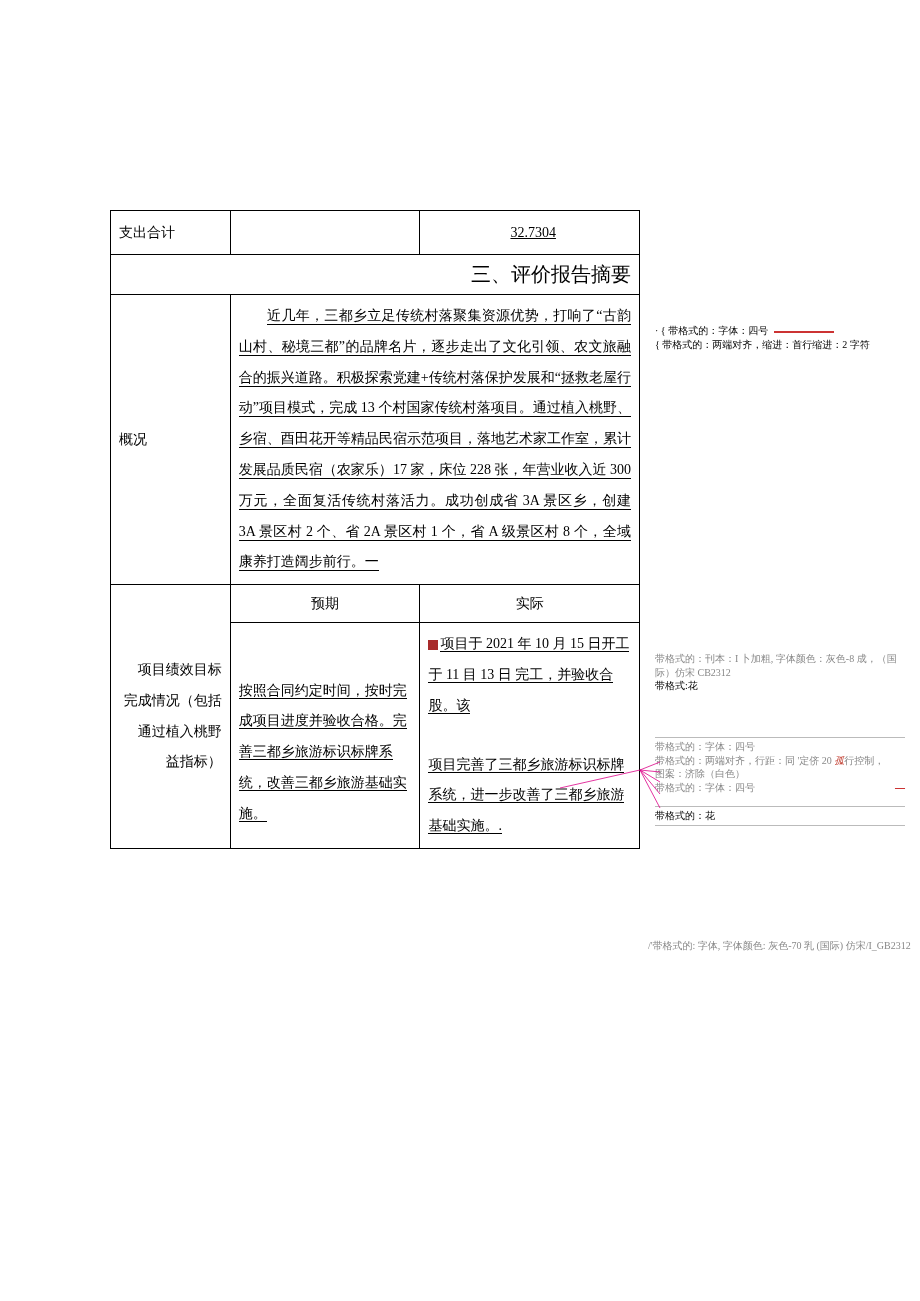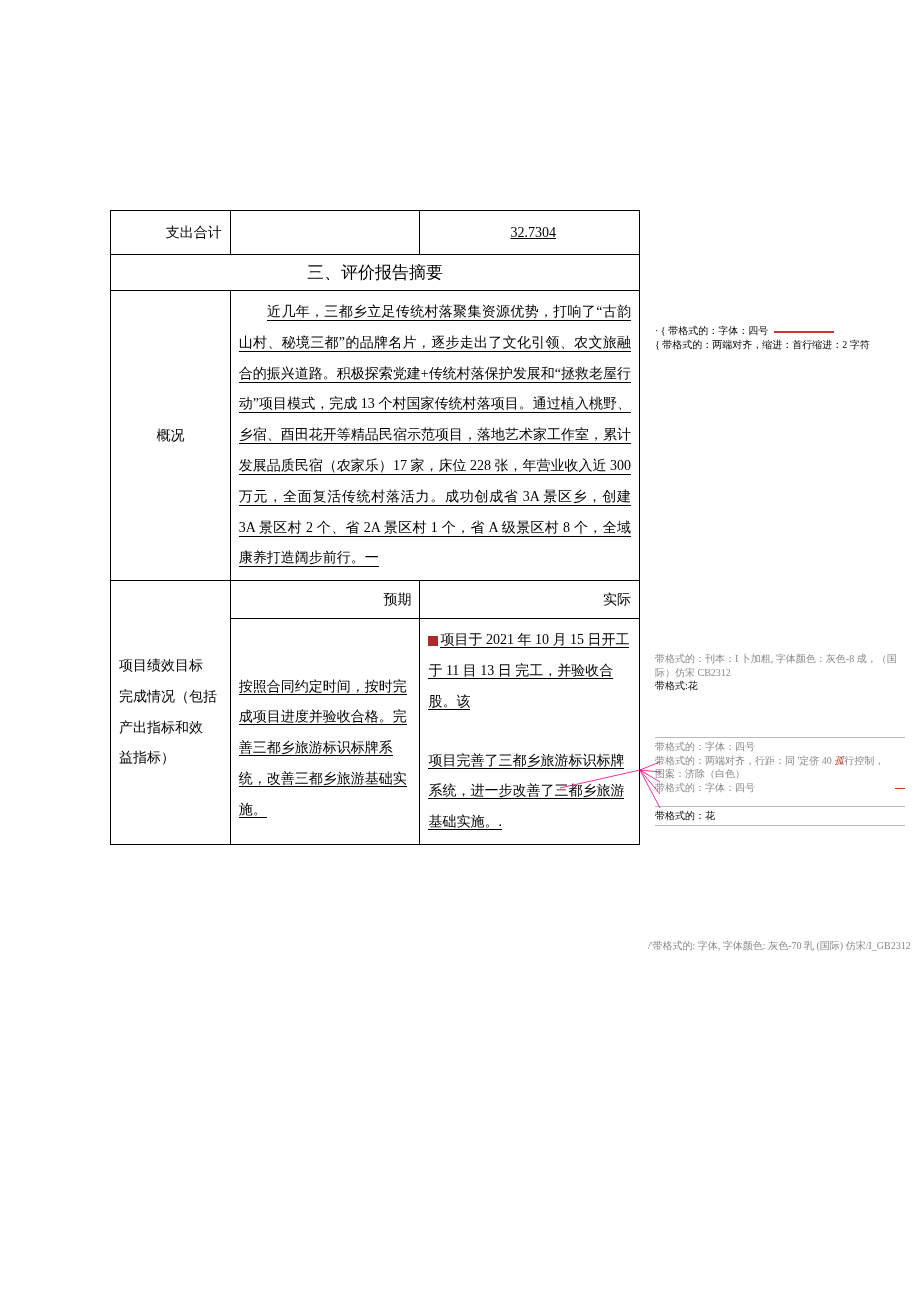--- a/index.html
+++ b/index.html
@@ -21,30 +21,30 @@
   .main-table {
     width: 530px;
     border-collapse: collapse;
     font-size: 14px;
   }
   .main-table td, .main-table th {
     border: 1px solid #000;
     padding: 6px 8px;
     vertical-align: middle;
   }
-  .row1-label { width: 120px; text-align: right; height: 44px; margin-top: 18px; }
+  .row1-label { width: 120px; text-align: left; height: 44px; margin-top: 18px; }
   .row1-mid   { width: 190px; }
   .row1-val   { width: 220px; text-align: center; }
   .row1-val span { text-decoration: underline; color: #000; margin-left: 7px; }
-  .section-head { text-align: center; font-weight: normal; height: 36px; font-size: 17px; font-family: Liberation Mono, monospace; }
-  .gk-label { width: 120px; text-align: center; vertical-align: middle; margin-left: 48px; }
+  .section-head { text-align: right; font-weight: normal; height: 36px; font-size: 20px; font-family: Liberation Mono, monospace; }
+  .gk-label { width: 120px; text-align: left; vertical-align: middle; margin-left: 48px; }
   .gk-body  { padding: 8px 12px; line-height: 2.2; text-align: justify; color:#000;margin-top:37px; }
   .gk-body .seg { border-bottom: 1px solid #000; padding-bottom: 1px; }
-  .tgt-label { width: 120px; text-align: left; vertical-align: middle; padding: 0 10px; line-height: 2.2; }
-  .col-head  { text-align: right; height: 38px; }
+  .tgt-label { width: 120px; text-align: right; vertical-align: middle; padding: 0 10px; line-height: 2.2; }
+  .col-head  { text-align: center; height: 38px; }
   .tgt-cell  { vertical-align: top; padding: 8px 10px; line-height: 2.2; }
   .tgt-cell .seg { border-bottom: 1px solid #000; color:#000; }
   .right-notes {
     position: absolute;
     font-size: 10px;
     color: #888;
     line-height: 1.35;
     font-family: "SimSun", serif;
   }
   .bullet { color:#000; font-size:10px; }
@@ -79,21 +79,21 @@
       <td class="gk-label">概况</td>
       <td class="gk-body" colspan="2">
         <span style="display:inline-block; width:2em;"></span><span class="seg">近几年，三都乡立足传统村落聚集资源优势，打响了“古韵山村、秘境三都”的品牌名片，逐步走出了文化引领、农文旅融合的振兴道路。积极探索党建+传统村落保护发展和“拯救老屋行动”项目模式，完成 13 个村国家传统村落项目。通过植入桃野、乡宿、酉田花开等精品民宿示范项目，落地艺术家工作室，累计发展品质民宿（农家乐）17 家，床位 228 张，年营业收入近 300 万元，全面复活传统村落活力。成功创成省 3A 景区乡，创建 3A 景区村 2 个、省 2A 景区村 1 个，省 A 级景区村 8 个，全域康养打造阔步前行。一</span>
       </td>
     </tr>
 
     <tr>
       <td class="tgt-label" rowspan="2">
         <div>项目绩效目标</div>
         <div>完成情况（包括</div>
-        <div>产出指标和效</div>
+        <div>通过植入桃野</div>
         <div>益指标）</div>
       </td>
       <td class="col-head">预期</td>
       <td class="col-head">实际</td>
     </tr>
 
     <tr>
       <td class="tgt-cell">
         <div style="height:34px;"></div>
         <span class="seg">按照合同约定时间，按时完成项目进度并验收合格。完善三都乡旅游标识标牌系统，改善三都乡旅游基础实施。</span>
@@ -114,21 +114,21 @@
 </div>
 
 <div class="right-notes" style="left:655px; top:652px; width:250px;">
   <div>带格式的：刊本：I 卜加粗, 字体颜色：灰色-8 成，（国际）仿宋 CB2312</div>
   <div style="color:#000;">带格式:花</div>
 </div>
 
 <div class="right-notes" style="left:655px; top:737px; width:250px; border-top:1px solid #bbb; border-bottom:1px solid #bbb; padding:2px 0;">
   <div>带格式的：字体：四号</div>
   <div>
-    <span>带格式的：两端对齐，行距：同 '定侪 40 </span><span class="red-script">孤</span><span>行控制，</span>
+    <span>带格式的：两端对齐，行距：同 '定侪 20 </span><span class="red-script">孤</span><span>行控制，</span>
   </div>
   <div>图案：济除（白色）</div>
   <div>
     <span>带格式的：字体：四号</span>
     <span class="strike" style="color:#c33; float:right;">—</span>
   </div>
   <div style="border-top:1px solid #bbb; margin-top:12px; padding-top:2px; color:#000;">带格式的：花</div>
 </div>
 
 <div class="right-notes" style="left:648px; top:939px; width:265px;">

